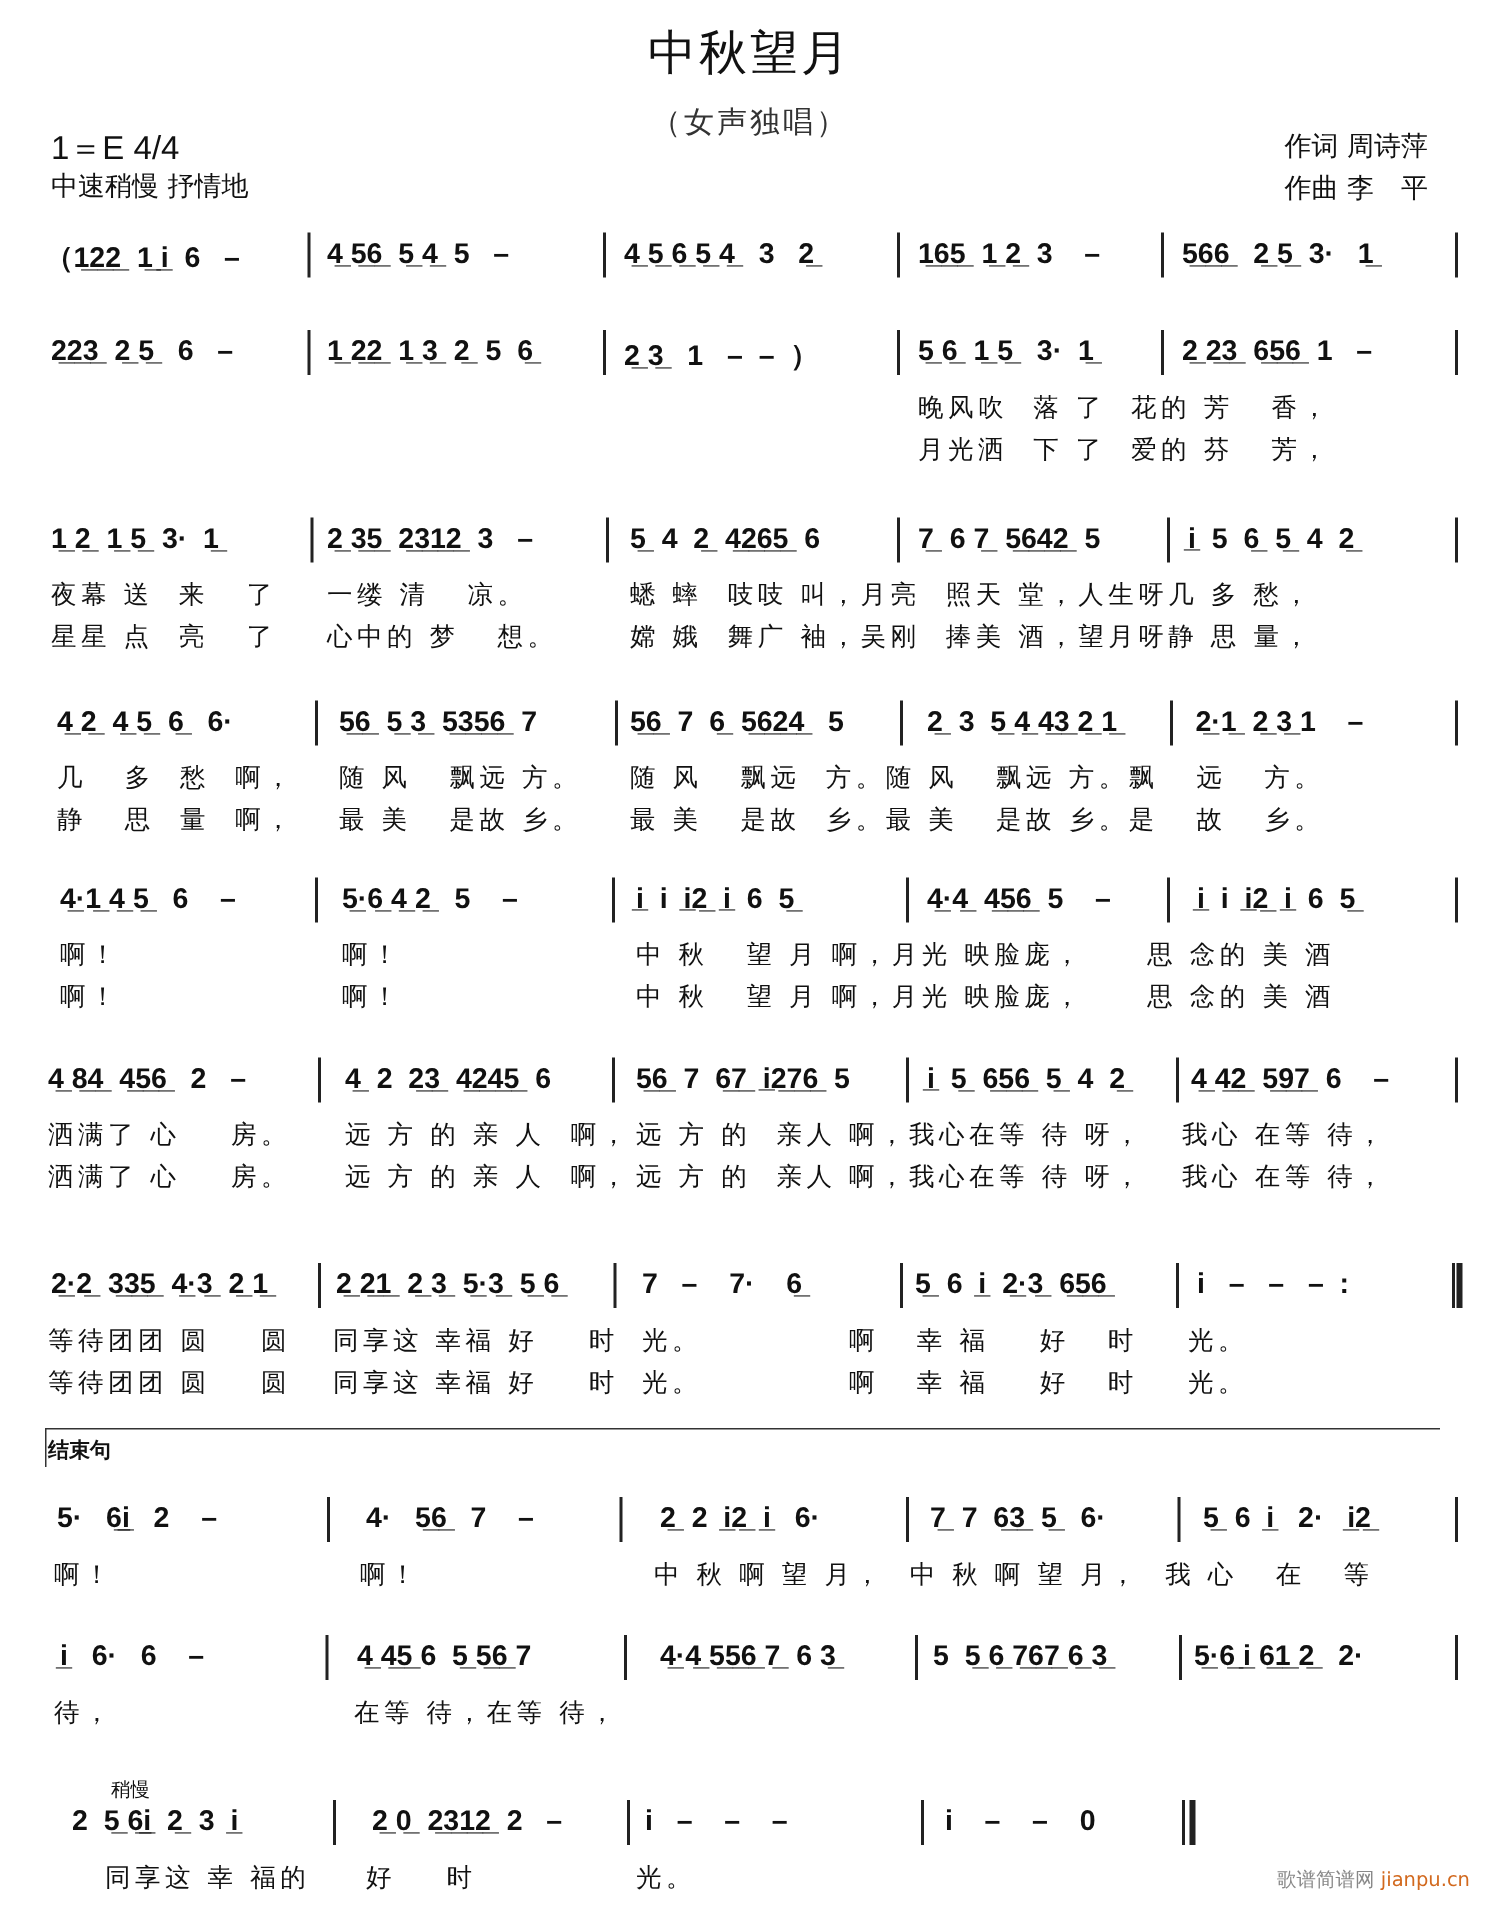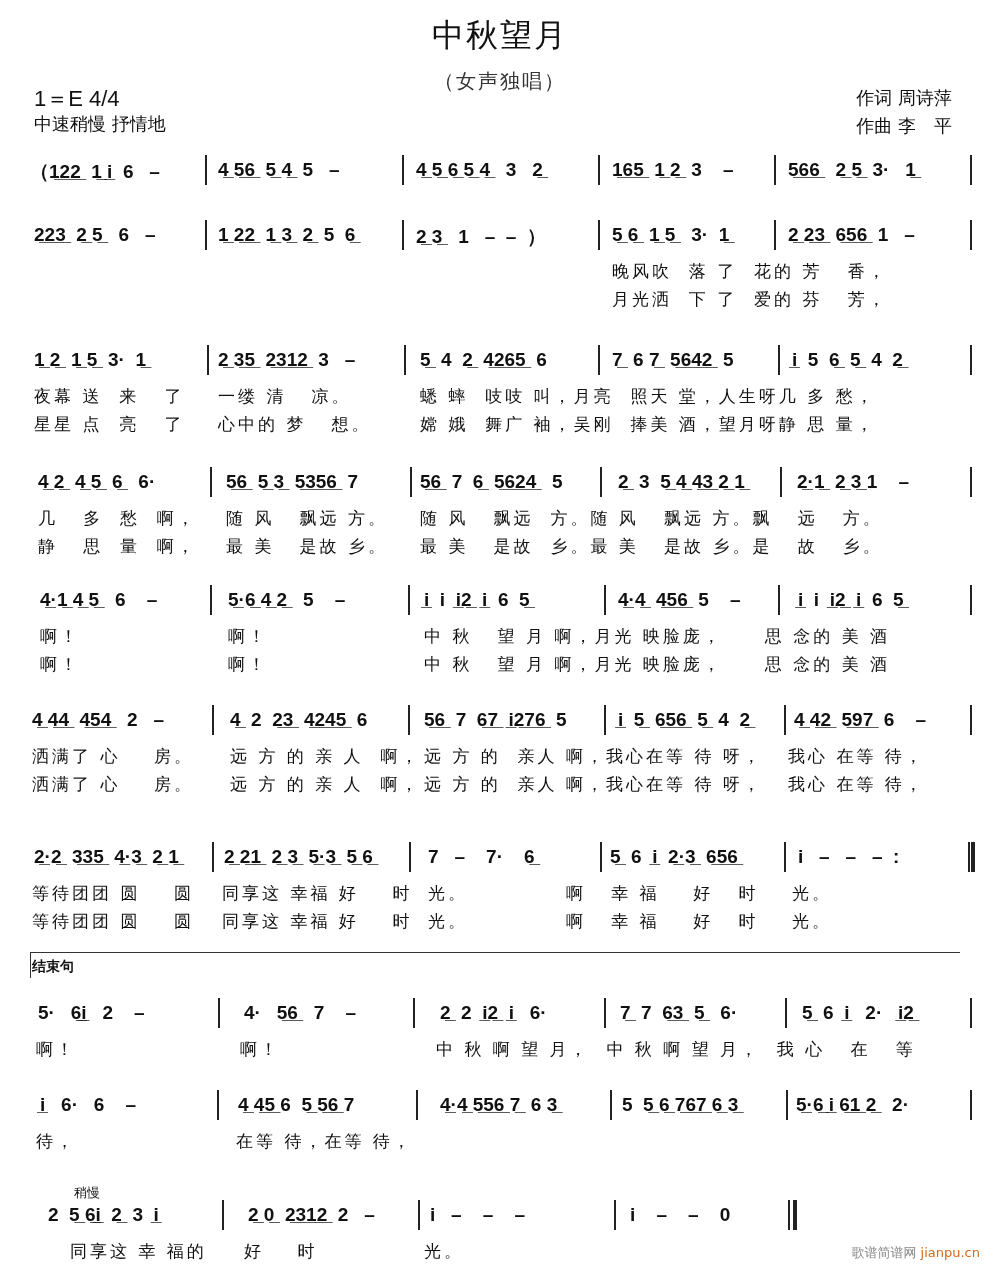--- a/index.html
+++ b/index.html
@@ -141,21 +141,21 @@
         <span style="left: 424px;">中 秋   望 月 啊，月光 映脸庞，     思 念的 美 酒</span>
       </div>
       <div class="lyric" style="top: 68px;">
         <span style="left: 40px;">啊！</span>
         <span style="left: 228px;">啊！</span>
         <span style="left: 424px;">中 秋   望 月 啊，月光 映脸庞，     思 念的 美 酒</span>
       </div>
     </div>
     <div class="system" style="top: 705px;">
       <div class="notes">
-        <span class="note" style="left: 32px;">4̲ 4̲4̲  4̲5̲4̲   2   –</span>
+        <span class="note" style="left: 32px;">4̲ 8̲4̲  4̲5̲6̲   2   –</span>
         <span class="note" style="left: 230px;">4̲  2  2̲3̲  4̲2̲4̲5̲  6</span>
         <span class="note" style="left: 424px;">5̲6̲  7  6̲7̲  i̲2̲7̲6̲  5</span>
         <span class="note" style="left: 618px;">i̲  5̲  6̲5̲6̲  5̲  4  2̲</span>
         <span class="note" style="left: 794px;">4̲ 4̲2̲  5̲9̲7̲  6    –</span>
         <div class="bar" style="left: 212px;"></div>
         <div class="bar" style="left: 408px;"></div>
         <div class="bar" style="left: 604px;"></div>
         <div class="bar" style="left: 784px;"></div>
         <div class="bar" style="left: 970px;"></div>
       </div>

